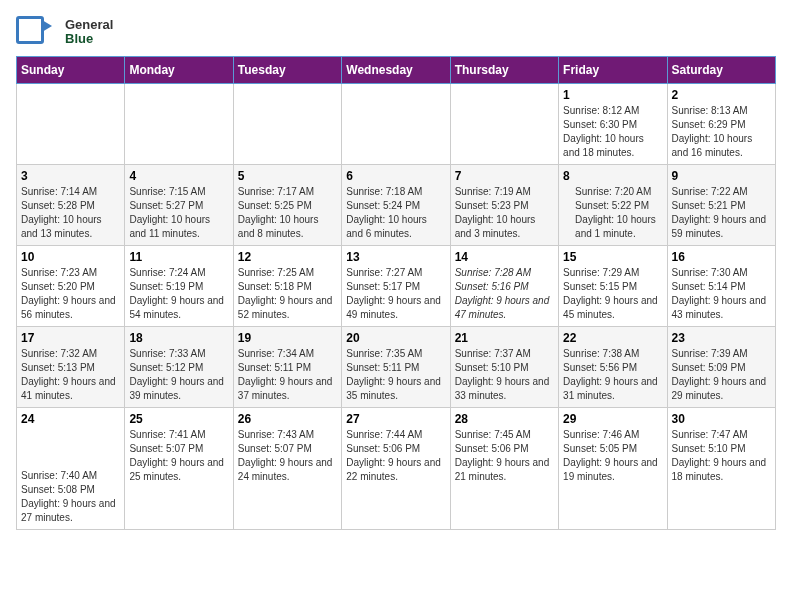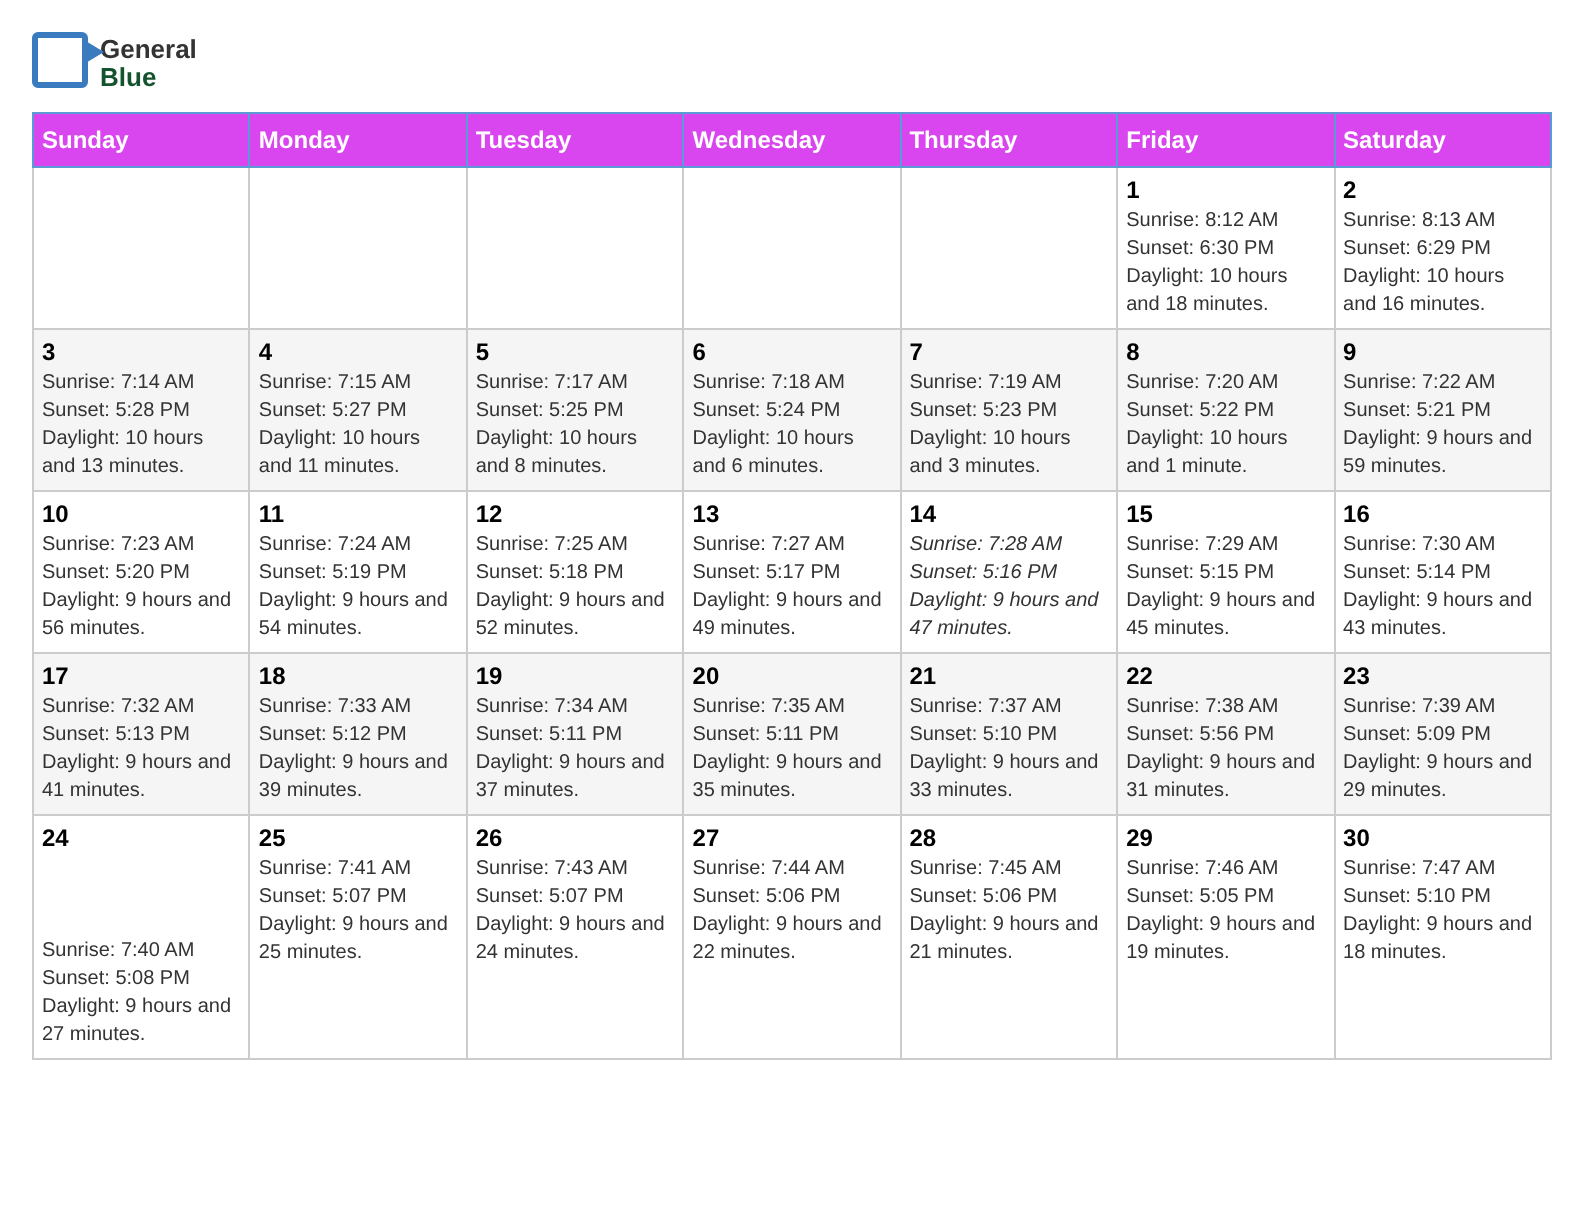--- a/index.html
+++ b/index.html
@@ -32,21 +32,21 @@
     .location-title {
       font-size: 15px;
       color: #555;
     }
     .calendar {
       width: 100%;
       border-collapse: collapse;
       font-size: 11px;
     }
     .calendar th {
-      background-color: #d946ef;
+      background-color: #701a75;
       color: #fff;
       padding: 6px 4px;
       text-align: left;
       font-size: 12px;
       font-weight: bold;
       border: 1px solid #5a9ad5;
     }
     .calendar td {
       border: 1px solid #ccc;
       vertical-align: top;
@@ -72,21 +72,21 @@
     .empty-cell {
       background: #f9f9f9;
     }
   </style>
 </head>
 <body>
 
 <div class="header-area">
   <div class="logo">
   <div style="display:flex;flex-direction:column;align-items:flex-start;">
-    <div style="display:flex;align-items:center;gap:2px;">
+    <div style="display:flex;align-items:center;gap:17px;">
       <div style="position:relative;width:32px;height:32px;">
         <div style="width:28px;height:28px;border:3px solid #3a7abf;border-radius:3px;"></div>
         <div style="position:absolute;top:4px;right:-4px;width:0;height:0;border-left:10px solid #3a7abf;border-top:6px solid transparent;border-bottom:6px solid transparent;"></div>
       </div>
       <div style="display:flex;flex-direction:column;line-height:1.1;">
         <span style="font-size:13px;font-weight:bold;color:#333;">General</span>
         <span style="font-size:13px;font-weight:bold;color:#14532d;">Blue</span>
       </div>
     </div>
   </div>
@@ -151,21 +151,21 @@
 Daylight: 10 hours and 6 minutes.</div>
         </td>
         <td>
           <span class="day-number">7</span>
           <div class="day-info" style="white-space: pre-line;">Sunrise: 7:19 AM
 Sunset: 5:23 PM
 Daylight: 10 hours and 3 minutes.</div>
         </td>
         <td>
           <span class="day-number">8</span>
-          <div class="day-info" style="white-space: pre-line;">Sunrise: 7:20 AM
+          <div class="day-info" style="white-space: pre-line; margin-left: 12px;">Sunrise: 7:20 AM
 Sunset: 5:22 PM
 Daylight: 10 hours and 1 minute.</div>
         </td>
         <td>
           <span class="day-number">9</span>
           <div class="day-info" style="white-space: pre-line;">Sunrise: 7:22 AM
 Sunset: 5:21 PM
 Daylight: 9 hours and 59 minutes.</div>
         </td>
       </tr>

